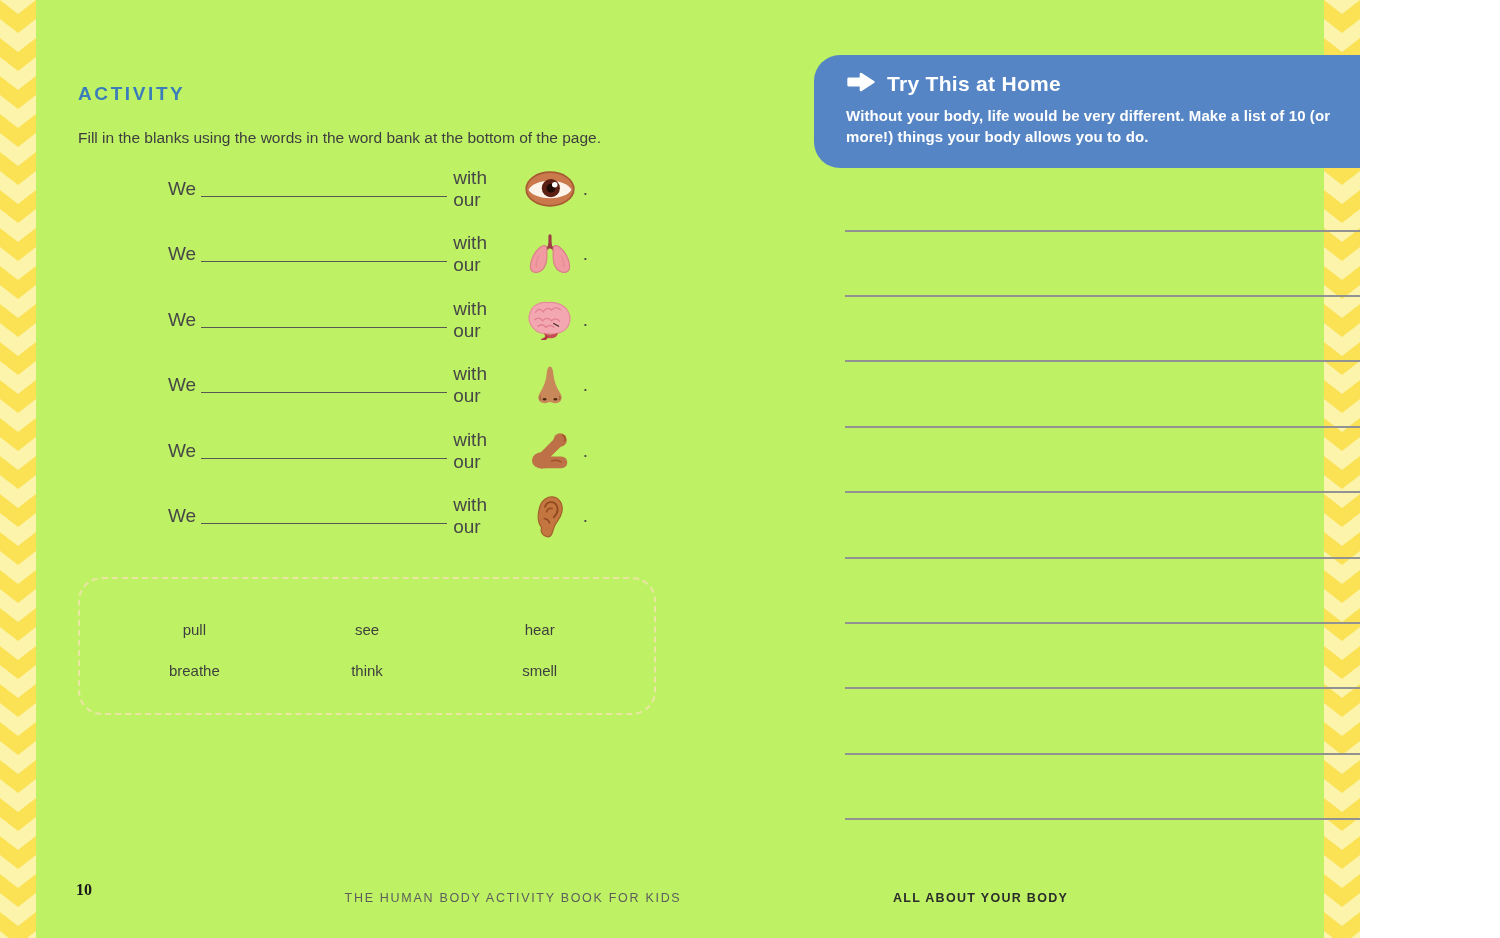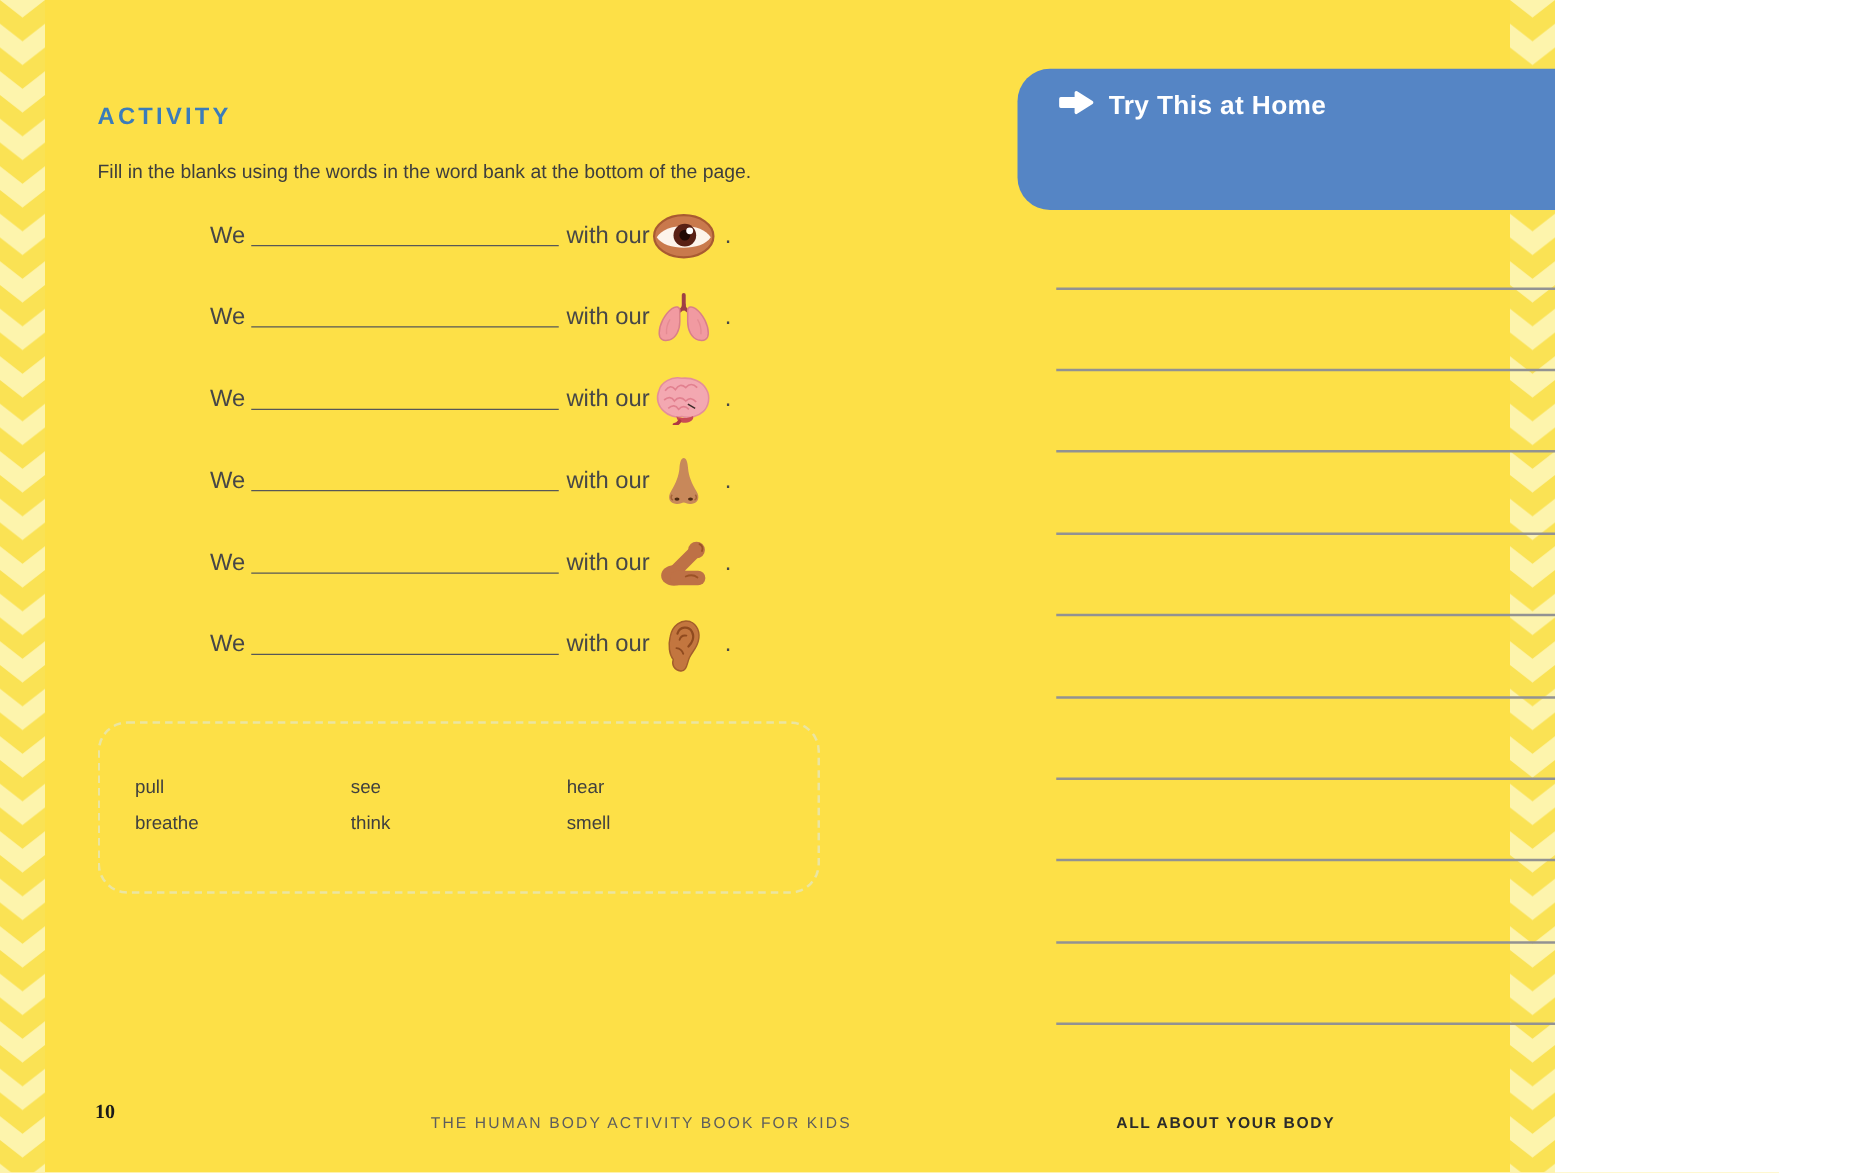--- a/index.html
+++ b/index.html
@@ -1,17 +1,17 @@
 <!DOCTYPE html>
 <html><head>
 <meta charset="utf-8">
 <style>
   html,body{margin:0;padding:0;background:#ffffff;}
   .canvas{
-    position:relative;width:1244px;height:938px;background:#fde047;overflow:hidden;
+    position:relative;width:1360px;height:938px;background:#bef264;overflow:hidden;
     font-family:"Liberation Sans", sans-serif;color:#3f3f3f;
   }
   .chevron{position:absolute;top:0;width:36px;height:938px;}
   .chevron.left{left:0;}
   .chevron.right{right:0;}
 
   
   .activity-heading{
     position:absolute;left:78px;top:70px;
     font-size:19px;font-weight:bold;letter-spacing:2.6px;color:#3b7cba;
@@ -19,32 +19,32 @@
   .instruction{position:absolute;left:78px;top:113px;font-size:15.5px;color:#3e3e3e;}
 
   .fill-row{
     position:absolute;left:168px;width:420px;height:46px;
     display:flex;align-items:center;font-size:19px;color:#474747;
   }
   .fill-row .blank{
     width:246px;height:15px;border-bottom:1.5px solid #575757;
     margin:0 6px 0 5px;flex:0 0 auto;
   }
-  .fill-row .suffix{}
+  .fill-row .suffix{margin-right:11px;}
   .fill-row .icon{width:54px;display:flex;justify-content:center;align-items:center;flex:0 0 auto;}
   .fill-row .period{margin-left:6px;}
 
   .word-bank{
     position:absolute;left:78px;top:577px;width:578px;height:138px;box-sizing:border-box;
     border:2px dashed #eae5a2;border-radius:24px;padding-top:29px;
   }
   .wb-title{text-align:center;font-size:15px;font-weight:bold;letter-spacing:2.2px;color:#2e2e2e;}
   .wb-grid{
-    margin-top:13px;display:grid;grid-template-columns:repeat(3,1fr);row-gap:12px;
-    padding:0 28px;font-size:15px;color:#3f3f3f;
+    margin-top:13px;display:grid;grid-template-columns:repeat(3,1fr);row-gap:24px;
+    padding:0 28px;text-align:center;font-size:15px;color:#3f3f3f;
   }
 
   .pageno-left{
     position:absolute;left:76px;top:881px;
     font-family:Liberation Serif, serif;font-size:16px;font-weight:bold;color:#1a1a1a;
   }
   .running-left{
     position:absolute;left:513px;top:891px;transform:translateX(-50%);white-space:nowrap;
     font-size:12.5px;letter-spacing:1.7px;color:#5d5d5d;
   }
@@ -225,20 +225,21 @@
 
     <div class="callout">
       <div class="callout-head">
         <span>
           <svg viewBox="0 0 34 24" width="30" height="22">
             <path d="M3,8.5 H17 V3 L31,12 L17,21 V15.5 H3 Z" fill="#ffffff" stroke="#ffffff" stroke-width="3" stroke-linejoin="round"></path>
           </svg>
         </span>
         <span class="callout-title">Try This at Home</span>
       </div>
+      <div class="callout-body">Without your body, life would be very different. Make a list of 10 (or more!) things your body allows you to do.</div>
     </div>
 
     <div class="ruled" style="top:230px"></div>
     <div class="ruled" style="top:295px"></div>
     <div class="ruled" style="top:360px"></div>
     <div class="ruled" style="top:426px"></div>
     <div class="ruled" style="top:491px"></div>
     <div class="ruled" style="top:557px"></div>
     <div class="ruled" style="top:622px"></div>
     <div class="ruled" style="top:687px"></div>

